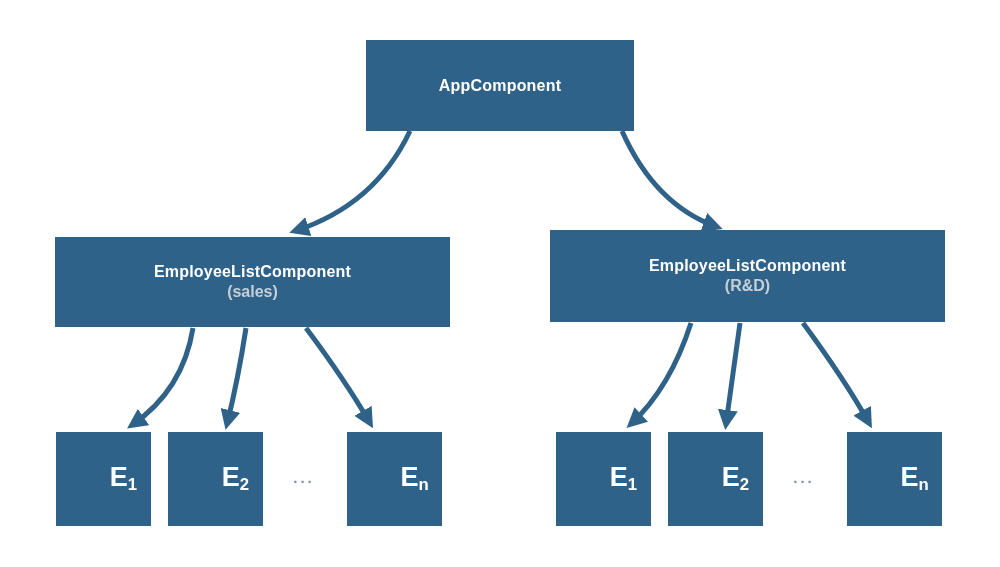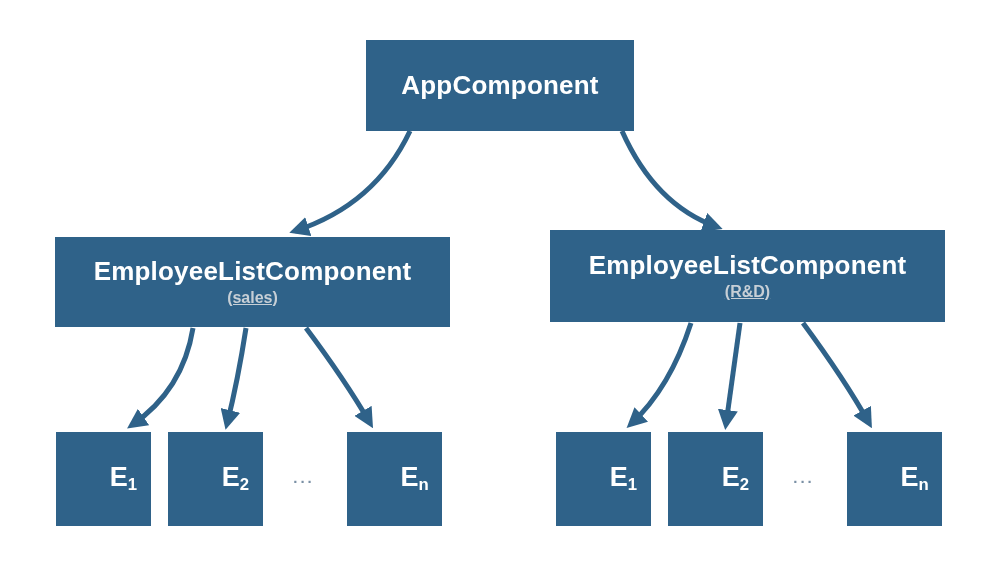--- a/index.html
+++ b/index.html
@@ -13,26 +13,25 @@
   .arrows{position:absolute;left:0;top:0;width:1000px;height:567px;}
   .edge{fill:none;stroke:var(--arrow,#2f6289);stroke-width:5;}
   .node{
     position:absolute;
     background:var(--node-fill,#2f6289);
     color:var(--node-text,#ffffff);
     display:flex;flex-direction:column;align-items:center;justify-content:center;
     box-sizing:border-box;
   }
   .node-label{
-    font-weight:bold;font-size:26px;letter-spacing:0.2px;line-height:1.1;
+    font-weight:bold;font-size:16px;letter-spacing:0.2px;line-height:1.1;
   }
   .node-sublabel{
     font-weight:bold;font-size:16px;margin-top:3px;
     color:var(--sublabel-text,#c7cfd6);
-    text-decoration:underline;
   }
   .root{left:366px;top:40px;width:268px;height:91px;}
   .group-left{left:55px;top:237px;width:395px;height:90px;}
   .group-right{left:550px;top:230px;width:395px;height:92px;}
   .leaf{width:95px;height:94px;top:432px;}
   .leaf-label{font-weight:bold;font-size:27px;margin-left:40px;}
   .leaf-label sub{font-size:0.62em;vertical-align:-0.25em;}
   .l1{left:56px;} .l2{left:168px;} .l3{left:347px;}
   .r1{left:556px;} .r2{left:668px;} .r3{left:847px;}
   .ellipsis{

